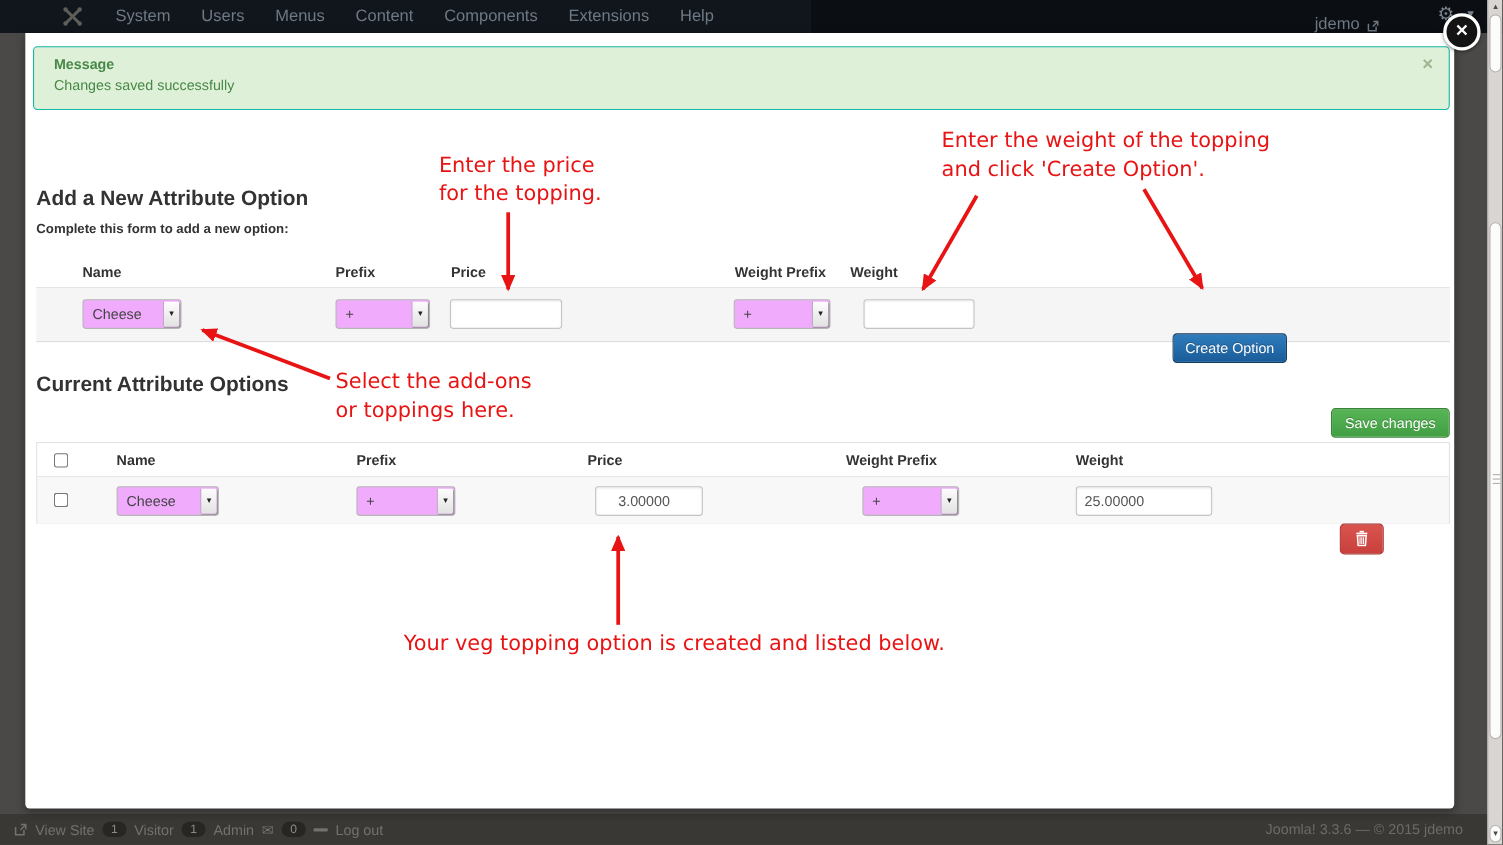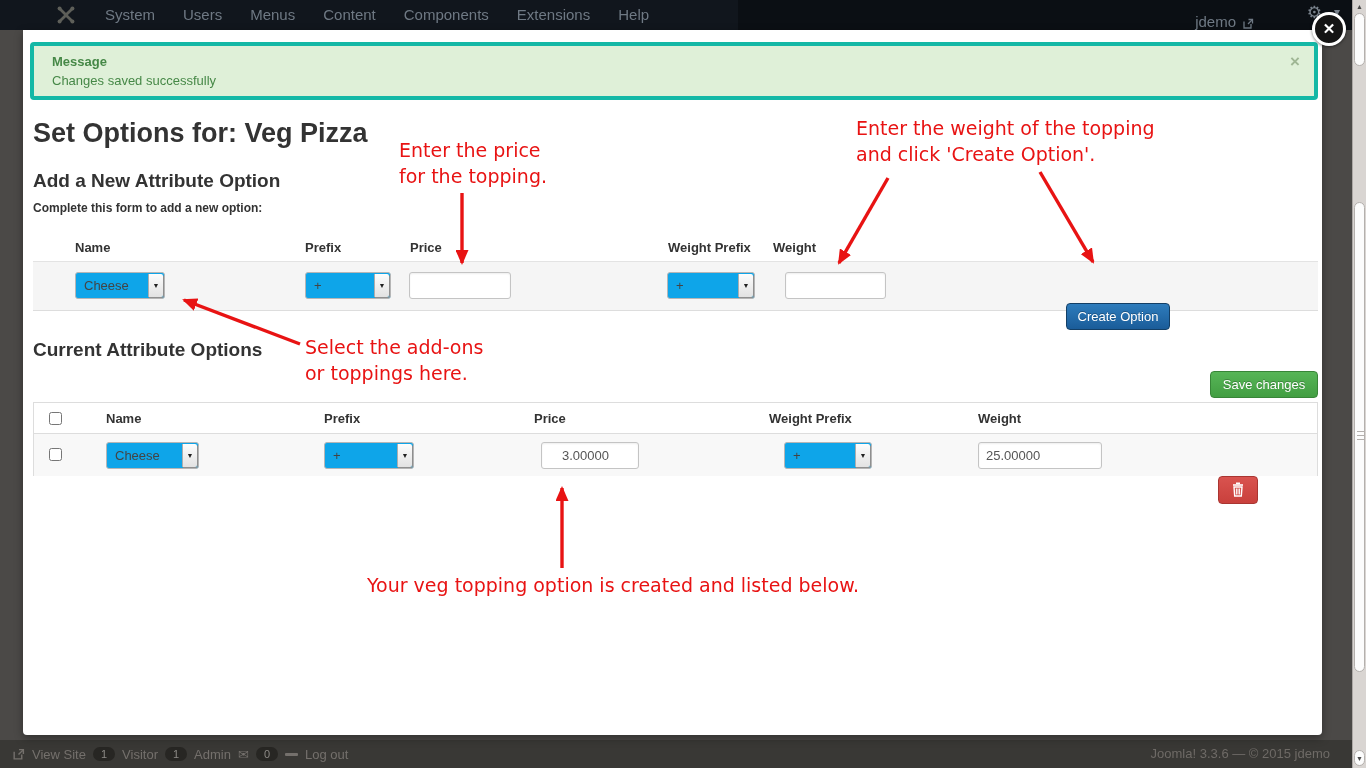--- a/index.html
+++ b/index.html
@@ -20,38 +20,38 @@
   #nav-caret { position:absolute; right:26px; top:5px; font-size:12px; color:#79828c; cursor:pointer; }
   
   #modal { position:absolute; left:23px; top:30px; width:1299px; height:705px;
     background:#fff; border-radius:0 0 4px 4px; z-index:10; box-shadow:0 3px 9px rgba(0,0,0,.35); }
   #close-btn { position:absolute; left:1312px; top:12px; width:34px; height:34px; border-radius:50%;
     background:#141414; border:3px solid #fff; z-index:50; cursor:pointer;
     color:#fff; font-size:15px; font-weight:bold; text-align:center; line-height:28px;
     box-shadow:0 1px 3px rgba(0,0,0,.5); }
   
   #message { position:absolute; left:7px; top:12px; width:1288px; height:58px;
-    background:#dff0d8; border:4px solid #14b8a6; border-radius:4px; }
+    background:#dff0d8; border:1px solid #14b8a6; border-radius:4px; }
   #message-title { position:absolute; left:18px; top:8px; font-size:13px; font-weight:bold; color:#468847; }
   #message-body { position:absolute; left:18px; top:27px; font-size:13px; color:#468847; }
   #message-dismiss { position:absolute; right:14px; top:6px; font-size:17px; font-weight:bold;
     color:#9fb694; cursor:pointer; }
   
   #page-title { position:absolute; left:10px; top:88px; font-size:27px; font-weight:bold; color:#333; }
   #add-title  { position:absolute; left:10px; top:140px; font-size:19px; font-weight:bold; color:#333; }
   #add-hint   { position:absolute; left:10px; top:171px; font-size:12px; font-weight:bold; color:#333; }
   #current-title { position:absolute; left:10px; top:309px; font-size:19px; font-weight:bold; color:#333; }
   
   #add-form { position:absolute; left:10px; top:202px; width:1285px; height:109px; }
   #add-form .hdr { position:absolute; left:0; top:0; width:100%; height:30px; border-bottom:1px solid #e3e3e3; }
   #add-form .bdy { position:absolute; left:0; top:30px; width:100%; height:49px; background:#f5f5f5;
     border-bottom:1px solid #ddd; }
   .th { position:absolute; font-size:13px; font-weight:bold; color:#333; top:8px; }
   
-  .fake-select { position:absolute; height:27px; background:#0ea5e9; border:1px solid #b6b6b6; border-radius:3px;
+  .fake-select { position:absolute; height:27px; background:#f0abfc; border:1px solid #b6b6b6; border-radius:3px;
     font-size:13px; color:#444; line-height:25px; padding-left:8px; cursor:pointer; }
   .fake-select .sel-caret { position:absolute; right:1px; top:1px; bottom:1px; width:15px;
     background:linear-gradient(#fdfdfd,#e2e2e2); border-left:1px solid #adadad; border-radius:0 2px 2px 0;
     font-size:7px; color:#222; text-align:center; line-height:24px; box-shadow:1px 1px 0 #8f8f8f; }
   .txt { position:absolute; height:27px; border:1px solid #c4c4c4; border-radius:3px; background:#fff;
     font-size:13px; color:#555; padding:0 7px; box-shadow:inset 0 1px 2px rgba(0,0,0,.07);
     font-family:"Liberation Sans",sans-serif; outline:none; }
   .btn { position:absolute; border-radius:4px; color:#fff; font-size:13px; text-align:center;
     cursor:pointer; font-family:"Liberation Sans",sans-serif; text-shadow:0 -1px 0 rgba(0,0,0,.25); }
   #create-btn { left:1033px; top:41px; width:104px; height:27px; line-height:25px;
@@ -131,21 +131,20 @@
   </div>
 
   <div id="modal">
 
     <div id="message">
       <div id="message-title">Message</div>
       <div id="message-body">Changes saved successfully</div>
       <div id="message-dismiss">×</div>
     </div>
 
-    <div id="page-title">Set Options for: Veg Pizza</div>
     <div id="add-title">Add a New Attribute Option</div>
     <div id="add-hint">Complete this form to add a new option:</div>
 
     <div id="add-form">
       <div class="hdr">
         <div class="th" style="left:42px">Name</div>
         <div class="th" style="left:272px">Prefix</div>
         <div class="th" style="left:377px">Price</div>
         <div class="th" style="left:635px">Weight Prefix</div>
         <div class="th" style="left:740px">Weight</div>

